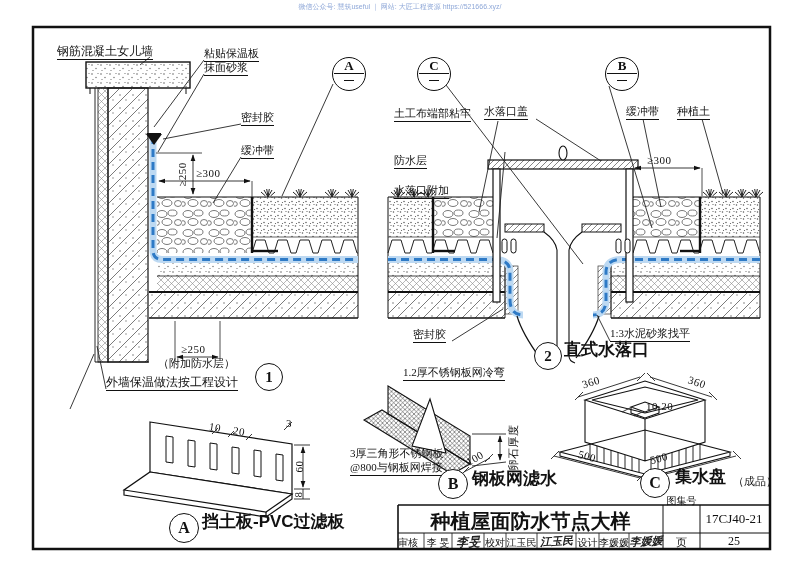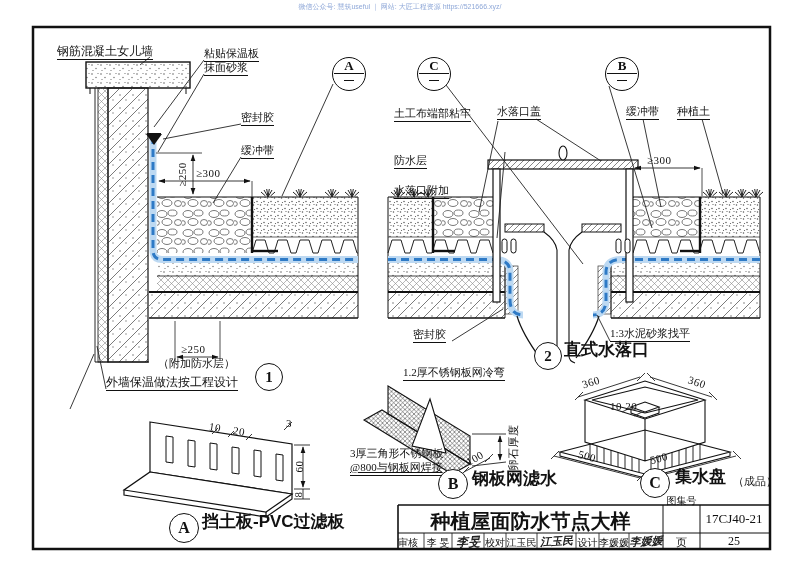--- a/index.html
+++ b/index.html
@@ -305,50 +305,50 @@
   <span class="bl">C</span>
   <span class="bar"></span>
   <span class="dash"></span>
 </div>
 <div class="bubble" style="left:605px;top:57px;">
   <span class="bl">B</span>
   <span class="bar"></span>
   <span class="dash"></span>
 </div>
 <div class="lbl u" style="left:394px;top:107px;text-align:right;">土工布端部粘牢</div>
-<div class="lbl u" style="left:497px;top:105px;">水落口盖</div>
+<div class="lbl u" style="left:484px;top:105px;">水落口盖</div>
 <div class="lbl u" style="left:394px;top:138px;margin-top:46px;">水落口附加</div>
 <div class="lbl u" style="left:394px;top:154px;">防水层</div>
 <div class="lbl u" style="left:626px;top:105px;">缓冲带</div>
 <div class="lbl u" style="left:677px;top:105px;">种植土</div>
 <div class="lbl dim" style="left:647px;top:154px;">≥300</div>
 <div class="lbl u" style="left:413px;top:328px;">密封胶</div>
 <div class="lbl u" style="left:610px;top:327px;">1:3水泥砂浆找平</div>
 <div class="circ" style="left:534px;top:342px;width:26px;height:26px;font-size:15px;">2</div>
 <div class="lbl dtitle" style="left:564px;top:343px;">直式水落口</div>
 
 <div class="circ" style="left:169px;top:513px;width:28px;height:28px;font-size:16px;">A</div>
 <div class="lbl dtitle" style="left:202px;top:515px;">挡土板-PVC过滤板</div>
 <div class="lbl dim" style="left:286px;top:417px;">3</div>
 <div class="lbl dim rot" style="left:209px;top:421px;transform:rotate(9deg);">10</div>
 <div class="lbl dim rot" style="left:233px;top:425px;transform:rotate(9deg);">20</div>
 <div class="lbl dim rot" style="left:288px;top:460px;width:22px;text-align:center;transform:rotate(-90deg);">60</div>
 <div class="lbl dim rot" style="left:289px;top:488px;width:18px;text-align:center;transform:rotate(-90deg);">8</div>
 
 <div class="lbl u" style="left:403px;top:366px;">1.2厚不锈钢板网冷弯</div>
 <div class="lbl" style="left:350px;top: 447px;">3厚三角形不锈钢板</div>
-<div class="lbl u" style="left:350px;top:461px;text-decoration:underline;">@800与钢板网焊接</div>
+<div class="lbl u" style="left:350px;top:461px;">@800与钢板网焊接</div>
 <div class="lbl dim rot" style="left:489px;top:441px;width:48px;text-align:center;transform:rotate(-90deg);">卵石厚度</div>
 <div class="lbl dim rot" style="left:466px;top:452px;transform:rotate(-30deg);">100</div>
 <div class="circ" style="left:438px;top:469px;width:28px;height:28px;font-size:16px;">B</div>
 <div class="lbl dtitle" style="left:472px;top:472px;">钢板网滤水</div>
 
 <div class="lbl dim rot" style="left:582px;top:376px;transform:rotate(-18deg);">360</div>
 <div class="lbl dim rot" style="left:688px;top:376px;transform:rotate(18deg);">360</div>
-<div class="lbl dim" style="left:610px;top:400px;">10 20</div>
+<div class="lbl dim" style="left:610px;top:400px;padding-left:36px;">10 20</div>
 <div class="lbl dim rot" style="left:578px;top:450px;transform:rotate(15deg);">500</div>
 <div class="lbl dim rot" style="left:650px;top:452px;transform:rotate(-15deg);">500</div>
 <div class="circ" style="left:640px;top:468px;width:28px;height:28px;font-size:16px;">C</div>
 <div class="lbl dtitle" style="left:675px;top:470px;">集水盘</div>
 <div class="lbl" style="left:733px;top:475px;">（成品）</div>
 
 <div class="tb" style="left:400px;top:508px;width:261px;font-weight:bold;font-size:20px;font-family:'Liberation Sans',sans-serif;">种植屋面防水节点大样</div>
 <div class="tb" style="left:663px;top:494px;width:37px;font-size:10px;">图集号</div>
 <div class="tb" style="left:700px;top:511px;width:68px;font-size:13px;">17CJ40-21</div>
 <div class="tb" style="left:663px;top:535px;width:37px;font-size:11px;">页</div>

